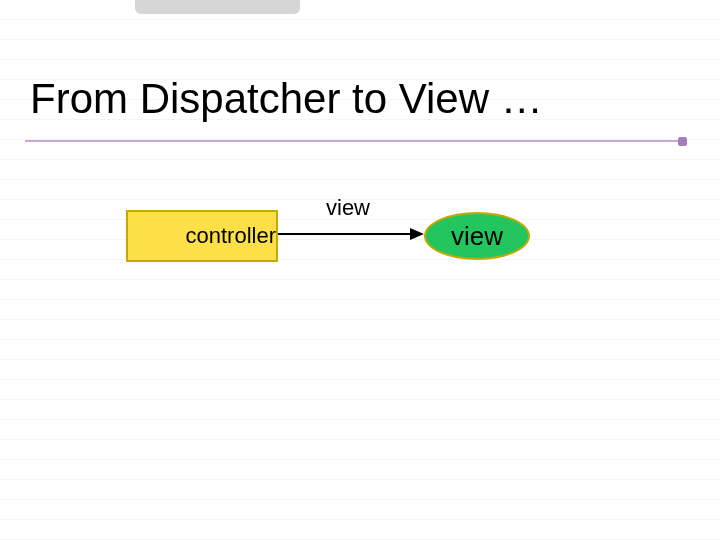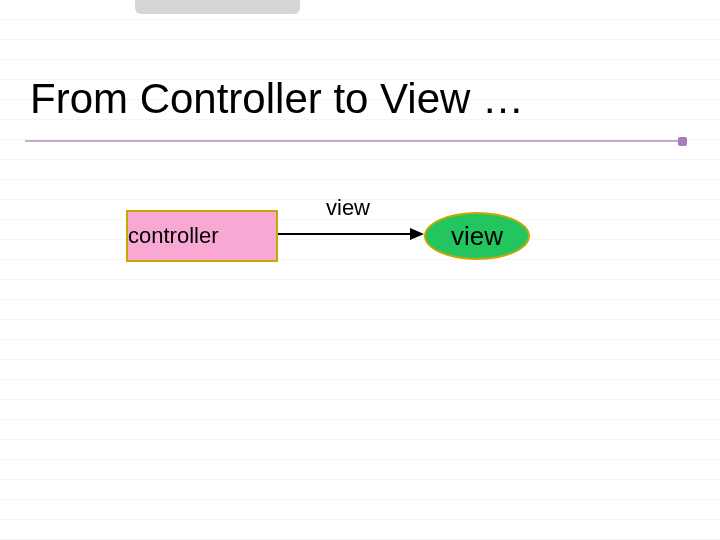--- a/index.html
+++ b/index.html
@@ -66,24 +66,24 @@
     border-radius: 2px;
   }
 
   .controller-box {
     position: absolute;
     top: 210px;
     left: 126px;
     width: 148px;
     height: 48px;
     border: 2px solid #c5a900;
-    background: #f9a8d4;
+    background: #fde047;
     display: flex;
     align-items: center;
-    justify-content: flex-start;
+    justify-content: flex-end;
     font-size: 22px;
     z-index: 3;
   }
 
   .view-box {
     position: absolute;
     top: 212px;
     left: 424px;
     width: 102px;
     height: 44px;
@@ -131,21 +131,21 @@
     font-family: "Courier New", Courier, monospace;
     color: #2e7d32;
   }
 </style>
 </head>
 <body>
 
 <div class="paper-bg"></div>
 <div class="top-strip"></div>
 
-<div class="slide-title">From Controller to View …</div>
+<div class="slide-title">From Dispatcher to View …</div>
 <div class="title-rule"></div>
 
 <div class="controller-box">
   <span>controller</span>
 </div>
 
 <div class="data-label">view</div>
 
 <svg class="arrow-svg" viewBox="0 0 148 16">
   <line x1="0" y1="8" x2="134" y2="8" stroke="#000" stroke-width="2"></line>

